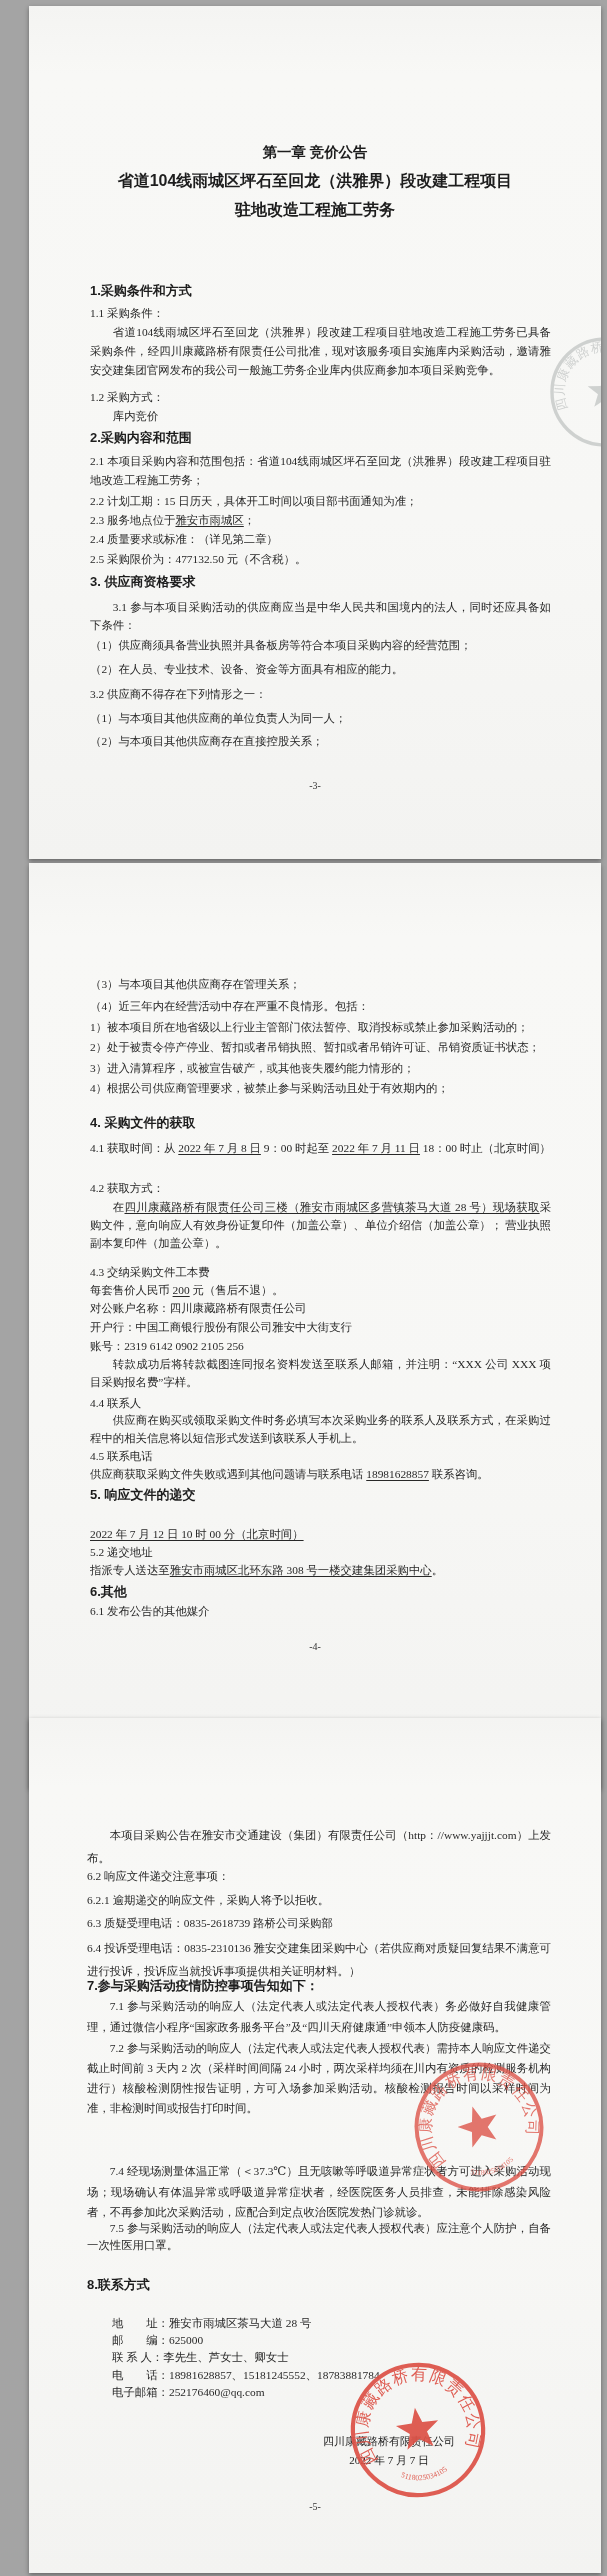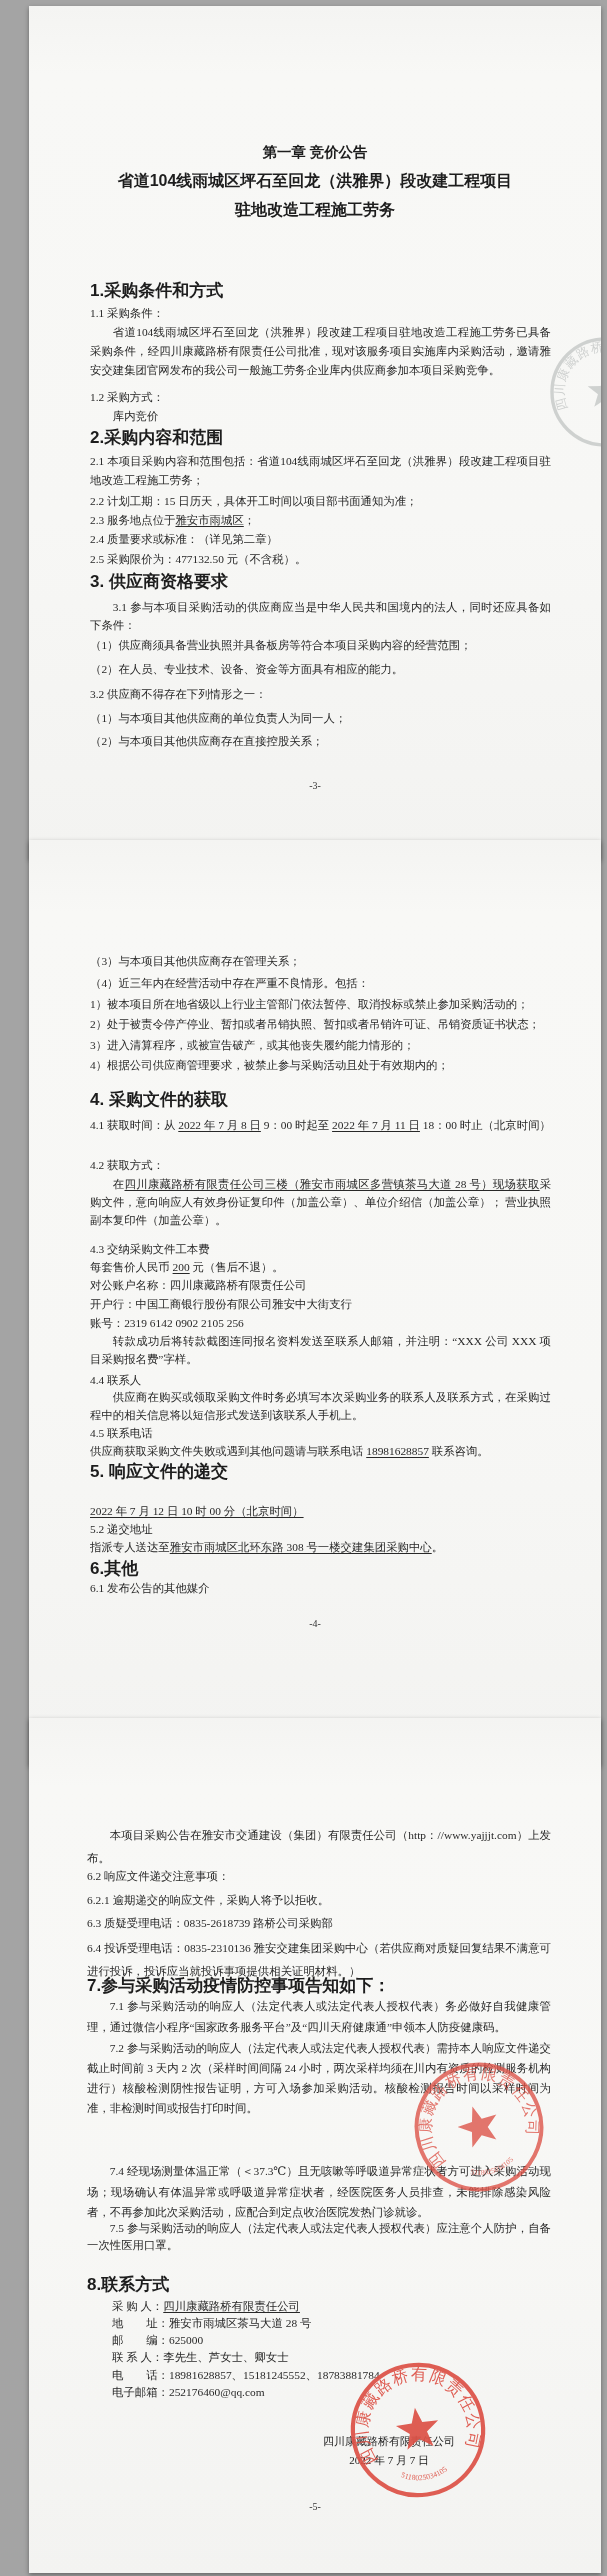--- a/index.html
+++ b/index.html
@@ -7,32 +7,32 @@
     position:relative;width:607px;height:2576px;overflow:hidden;
     background:#a4a4a4;
     font-family:"Liberation Serif","DejaVu Serif",serif;
   }
   .page{
     position:absolute;left:29px;width:572px;overflow:hidden;
     background:linear-gradient(180deg,#f4f4f2 0%,#f8f8f6 8%,#f7f7f5 60%,#f3f3f1 100%);
     box-shadow:0 1.5px 4.6px rgba(0,0,0,.38);
   }
   #page-1{top:6px;height:853px}
-  #page-2{top:840px;height:925px}
+  #page-2{top:863px;height:925px}
   #page-3{top:1718px;height:855px}
   .blk{
     position:absolute;left:61px;width:461px;
     font-size:11.4px;line-height:19px;color:#282828;text-align:justify;
   }
   #page-3 .blk{left:58px;width:464px}
   .c{left:0 !important;width:100% !important;text-align:center}
   .hd{font-family:Liberation Sans, sans-serif;font-weight:700;color:#1d1d1d}
   .t1{font-size:14.4px}
   .t2{font-size:16px}
-  .sec{font-size:17px}
+  .sec{font-size:13px}
   .ind{text-indent:2em}
   .lh22{line-height:16.7px}.lh23{line-height:17.5px}.lh24{line-height:18px}
   .lh26{line-height:20px}.lh27{line-height:20.5px}.lh28{line-height:21px}
   .lh29{line-height:22px}.lh30{line-height:23px}
   .u{text-decoration:underline;text-underline-offset:2.3px}
   .pn{font-size:10px;color:#333}
   .ml{margin-left:25px}
   .sig{position:absolute;left:284px;width:152px;text-align:center;font-size:11px;color:#222}
   .seal{position:absolute;pointer-events:none}
   .seal svg{display:block}
@@ -121,21 +121,20 @@
   <div class="blk" style="top:196px">6.3 质疑受理电话：0835-2618739 路桥公司采购部</div>
   <div class="blk lh30" style="top:219px">6.4 投诉受理电话：0835-2310136 雅安交建集团采购中心（若供应商对质疑回复结果不满意可进行投诉，投诉应当就投诉事项提供相关证明材料。）</div>
 
   <div class="blk hd sec" style="top:258px">7.参与采购活动疫情防控事项告知如下：</div>
   <div class="blk lh28 ind" style="top:278px">7.1 参与采购活动的响应人（法定代表人或法定代表人授权代表）务必做好自我健康管理，通过微信小程序“国家政务服务平台”及“四川天府健康通”申领本人防疫健康码。</div>
   <div class="blk lh26 ind" style="top:320px">7.2 参与采购活动的响应人（法定代表人或法定代表人授权代表）需持本人响应文件递交截止时间前 3 天内 2 次（采样时间间隔 24 小时，两次采样均须在川内有资质的检测服务机构进行）核酸检测阴性报告证明，方可入场参加采购活动。核酸检测报告时间以采样时间为准，非检测时间或报告打印时间。</div>
   <div class="blk lh27 ind" style="top:443px">7.4 经现场测量体温正常（＜37.3℃）且无咳嗽等呼吸道异常症状者方可进入采购活动现场；现场确认有体温异常或呼吸道异常症状者，经医院医务人员排查，未能排除感染风险者，不再参加此次采购活动，应配合到定点收治医院发热门诊就诊。</div>
   <div class="blk lh22 ind" style="top:502px">7.5 参与采购活动的响应人（法定代表人或法定代表人授权代表）应注意个人防护，自备一次性医用口罩。</div>
 
   <div class="blk hd sec" style="top:557px">8.联系方式</div>
-  <div class="blk ml lh22" style="top:580px"><span>采 购 人：</span><span class="u">四川康藏路桥有限责任公司</span></div>
   <div class="blk ml lh22" style="top:597px">地　　址：雅安市雨城区茶马大道 28 号</div>
   <div class="blk ml lh22" style="top:614px">邮　　编：625000</div>
   <div class="blk ml lh22" style="top:631px">联 系 人：李先生、芦女士、卿女士</div>
   <div class="blk ml lh22" style="top:649px">电　　话：18981628857、15181245552、18783881784</div>
   <div class="blk ml lh22" style="top:666px">电子邮箱：252176460@qq.com</div>
 
   <div class="sig" style="top:716px">四川康藏路桥有限责任公司</div>
   <div class="sig" style="top:735px">2022 年 7 月 7 日</div>
 
   <div class="blk c pn" style="top:779px">-5-</div>

